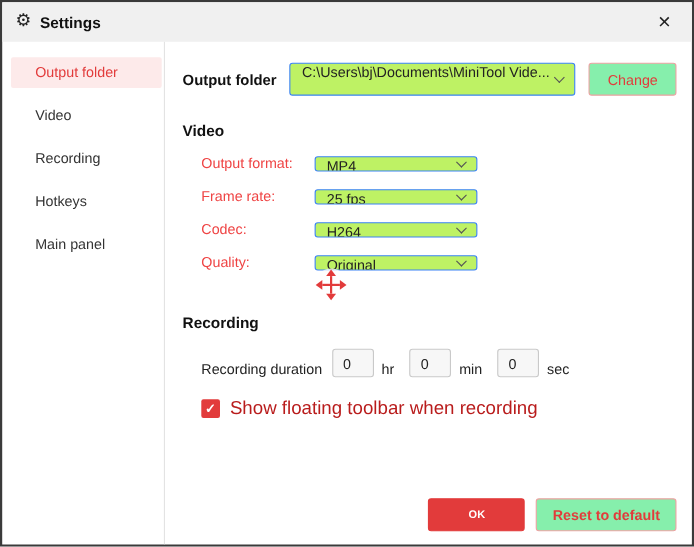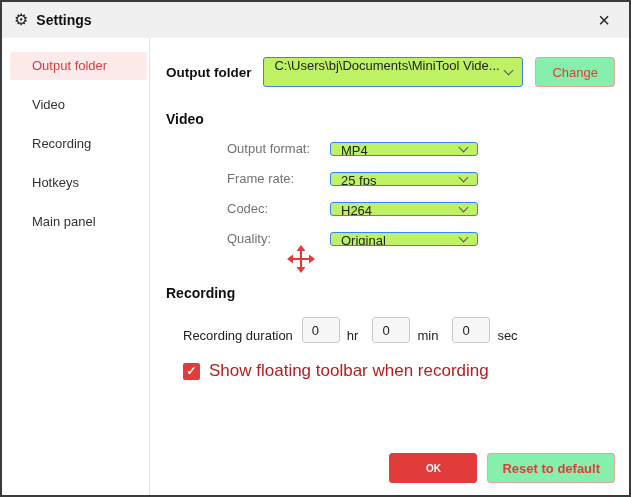--- a/index.html
+++ b/index.html
@@ -36,21 +36,21 @@
   .chev { position:absolute; right:10px; top:50%; width:7px; height:7px;
           border-right:1.6px solid #555; border-bottom:1.6px solid #555;
           transform:translateY(-72%) rotate(45deg); }
   .btn-outline { background:#86efac; border:1px solid #eda2a2; color:#e23b3b; border-radius:3px;
                  height:30px; padding:0 16px; font-size:13px; cursor:pointer; white-space:nowrap;
                  font-family:"Liberation Sans", sans-serif; }
 
   
   .section-title { font-weight:bold; font-size:14px; color:#111; margin:24px 0 14px 0; }
   .field-row { display:flex; align-items:center; margin:0 0 15px 17px; }
-  .flabel { width:103px; font-size:13px; color:#737373;margin-left:44px; }
+  .flabel { width:103px; font-size:13px; color:#ef4444; }
   .combo-sm { width:148px; height:14px; }
 
   
   .dur-row { display:flex; align-items:flex-end; margin:2px 0 18px 17px; font-size:13px; color:#222; }
   .dur-input { width:38px; height:26px; background:#f7f7f7; border:1px solid #c9c9c9;
                border-radius:3px; padding:0 0 0 9px; font-size:13px; color:#222; margin:0 7px;
                font-family:"Liberation Sans", sans-serif; }
   .dur-input:first-of-type { margin-left:9px; }
   .unit { margin-right:7px; }
 

